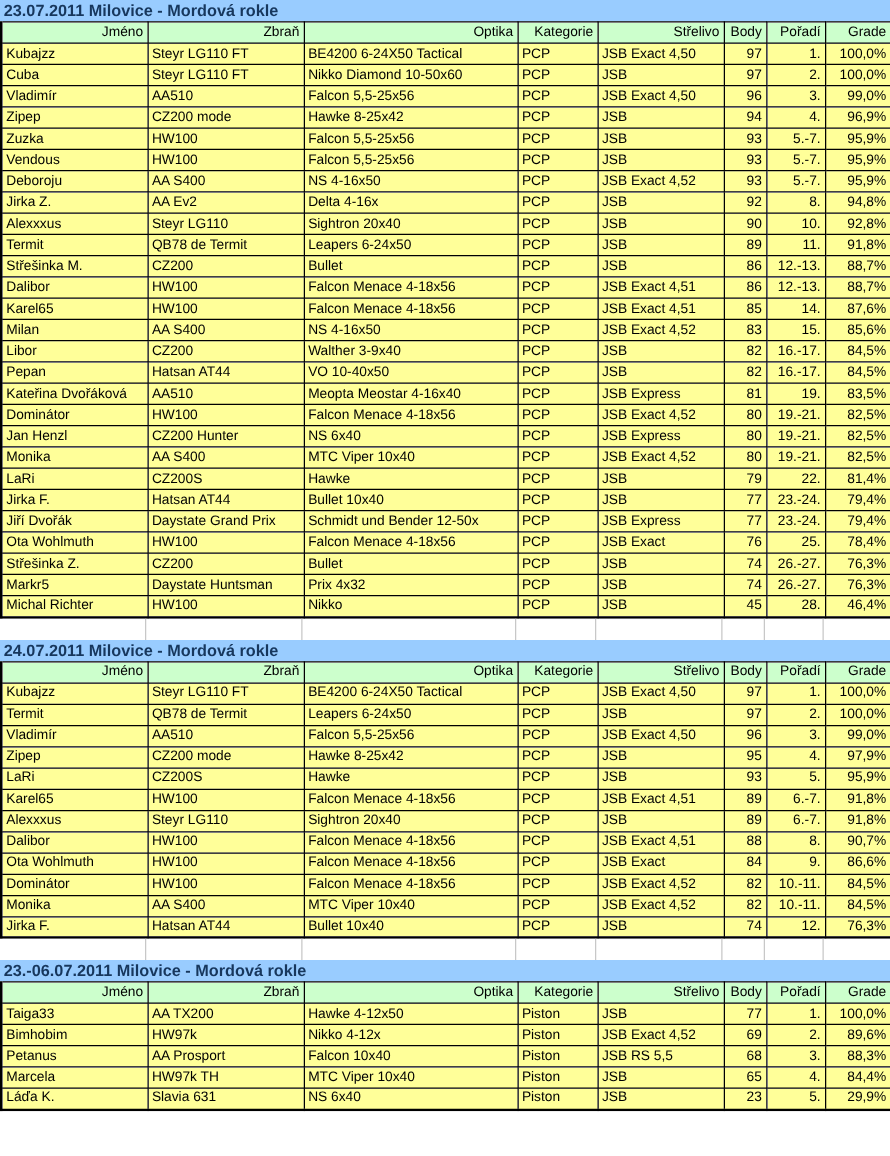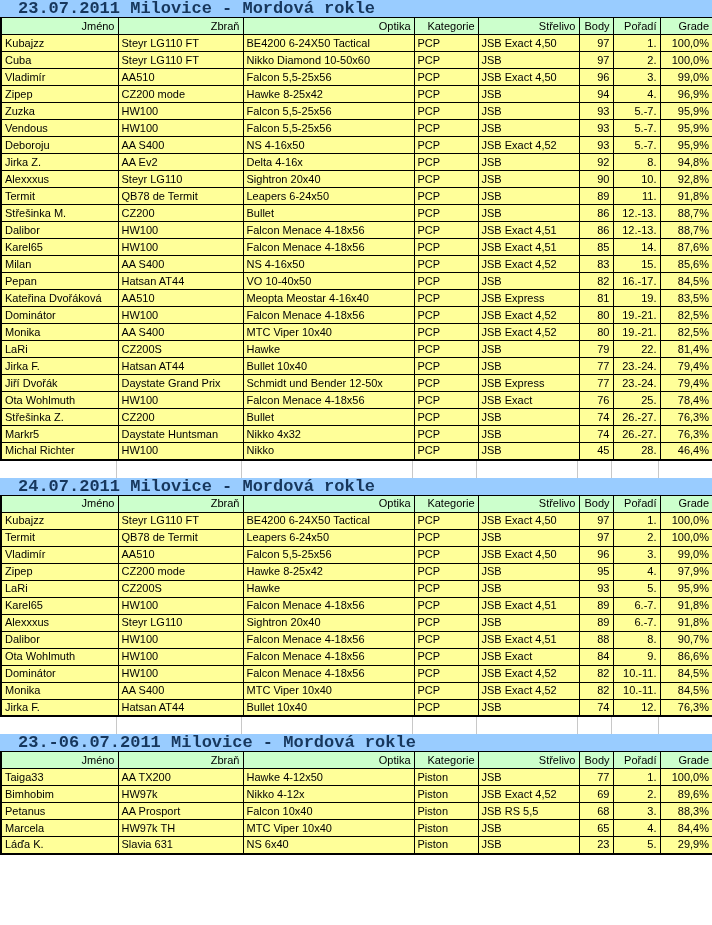--- a/index.html
+++ b/index.html
@@ -2,23 +2,23 @@
 <html style="--title_bg: #99CCFF; --title_text: #17375D; --header_bg: #CCFFCC; --row_bg: #FFFF99; --gap_grid: #C8C8C8; --grid: #000000;"><head>
 <meta charset="utf-8">
 <style>
   html,body{margin:0;padding:0;background:#fff;}
   body{width:712px;font-family:"Liberation Sans","DejaVu Sans",sans-serif;}
   .sheet{width:712px;}
   .title-bar{
     height:17px;line-height:17px;
     background:var(--title_bg,#99CCFF);
     color:var(--title_text,#17375D);
-    font-weight:bold;font-size:17px;
-    padding-left:18px;box-sizing:border-box;
-    white-space:nowrap;overflow:hidden;font-family:Liberation Mono, monospace;
+    font-weight:bold;font-size:13px;
+    padding-left:3px;box-sizing:border-box;
+    white-space:nowrap;overflow:hidden;
   }
   table.results{
     border-collapse:collapse;table-layout:fixed;width:712px;
     border:2px solid #000;border-top:1px solid #000;
   }
   table.results th, table.results td{
     height:17px;line-height:15px;font-size:11px;
     padding:0 3px;border:1px solid #000;
     overflow:hidden;white-space:nowrap;box-sizing:border-box;
   }
@@ -199,20 +199,30 @@
             <td>Milan</td>
             <td>AA S400</td>
             <td>NS 4-16x50</td>
             <td>PCP</td>
             <td>JSB Exact 4,52</td>
             <td class="num">83</td>
             <td class="num">15.</td>
             <td class="num">85,6%</td>
           </tr>
           <tr>
+            <td>Libor</td>
+            <td>CZ200</td>
+            <td>Walther 3-9x40</td>
+            <td>PCP</td>
+            <td>JSB</td>
+            <td class="num">82</td>
+            <td class="num">16.-17.</td>
+            <td class="num">84,5%</td>
+          </tr>
+          <tr>
             <td>Pepan</td>
             <td>Hatsan AT44</td>
             <td>VO 10-40x50</td>
             <td>PCP</td>
             <td>JSB</td>
             <td class="num">82</td>
             <td class="num">16.-17.</td>
             <td class="num">84,5%</td>
           </tr>
           <tr>
@@ -229,20 +239,30 @@
             <td>Dominátor</td>
             <td>HW100</td>
             <td>Falcon Menace 4-18x56</td>
             <td>PCP</td>
             <td>JSB Exact 4,52</td>
             <td class="num">80</td>
             <td class="num">19.-21.</td>
             <td class="num">82,5%</td>
           </tr>
           <tr>
+            <td>Jan Henzl</td>
+            <td>CZ200 Hunter</td>
+            <td>NS 6x40</td>
+            <td>PCP</td>
+            <td>JSB Express</td>
+            <td class="num">80</td>
+            <td class="num">19.-21.</td>
+            <td class="num">82,5%</td>
+          </tr>
+          <tr>
             <td>Monika</td>
             <td>AA S400</td>
             <td>MTC Viper 10x40</td>
             <td>PCP</td>
             <td>JSB Exact 4,52</td>
             <td class="num">80</td>
             <td class="num">19.-21.</td>
             <td class="num">82,5%</td>
           </tr>
           <tr>
@@ -291,21 +311,21 @@
             <td>Bullet</td>
             <td>PCP</td>
             <td>JSB</td>
             <td class="num">74</td>
             <td class="num">26.-27.</td>
             <td class="num">76,3%</td>
           </tr>
           <tr>
             <td>Markr5</td>
             <td>Daystate Huntsman</td>
-            <td>Nikko 4x32</td>
+            <td>Prix 4x32</td>
             <td>PCP</td>
             <td>JSB</td>
             <td class="num">74</td>
             <td class="num">26.-27.</td>
             <td class="num">76,3%</td>
           </tr>
           <tr>
             <td>Michal Richter</td>
             <td>HW100</td>
             <td>Nikko</td>

